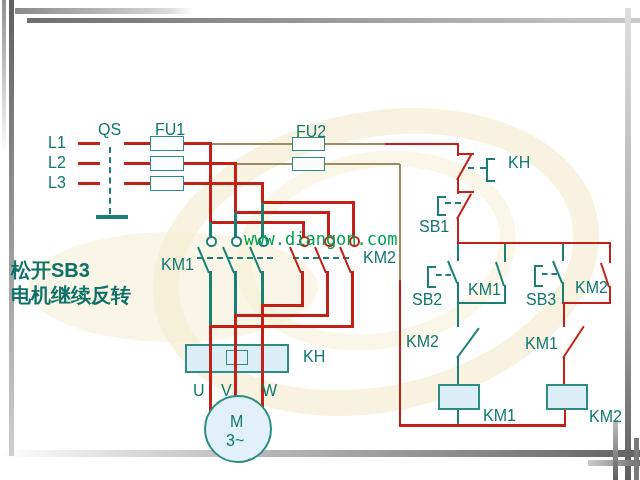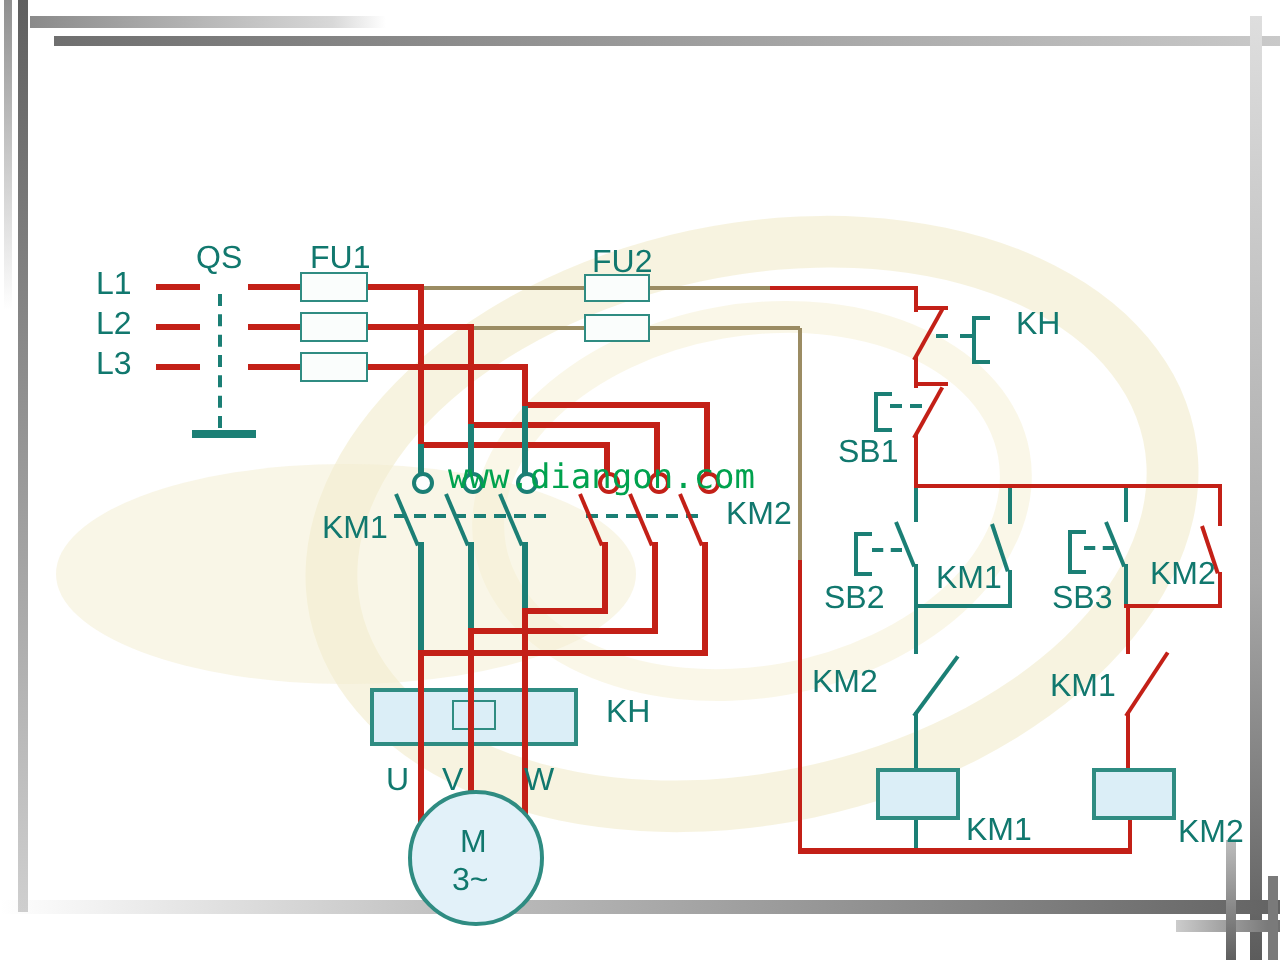--- a/index.html
+++ b/index.html
@@ -20,21 +20,21 @@
   .br{position:absolute;width:7px;border:2px solid #1b7f75;border-right:none;z-index:4;}
   .cc{position:absolute;width:7px;height:7px;border-radius:50%;background:#fdfefe;border:2px solid #1b7f75;z-index:5;}
   .ccr{border-color:#c32017;}
   .box{position:absolute;border:2px solid #2f8c82;background:#dbeef7;z-index:6;}
   .fuse{position:absolute;border:1.5px solid #2f8c82;background:#fafdfc;z-index:6;}
   .lbl{position:absolute;color:#11786e;font-size:16px;line-height:1;white-space:nowrap;z-index:8;}
   #title{position:absolute;left:40px;top:62px;width:560px;text-align:center;
          font-size:30px;font-weight:bold;color:#1d3c9c;letter-spacing:1px;z-index:8;}
   #annot{position:absolute;left:11px;top:258px;color:#0d7168;font-size:20px;
          font-weight:bold;line-height:25px;z-index:8;}
-  #wm{position:absolute;left:224px;top:229px;font-family:"DejaVu Sans Mono",monospace;
+  #wm{position:absolute;left:244px;top:229px;font-family:"DejaVu Sans Mono",monospace;
       font-size:17px;font-weight:500;color:#00a24e;letter-spacing:0px;z-index:9;}
 </style>
 </head>
 <body>
 
 <div id="stage">
 
   <div class="swirl" style="left:150px;top:112px;width:400px;height:248px;border:26px solid rgba(240,233,198,0.55);transform:rotate(-12deg);"></div>
   <div class="swirl" style="left:235px;top:152px;width:250px;height:165px;border:16px solid rgba(245,240,214,0.55);transform:rotate(-10deg);"></div>
   <div class="swirl" style="left:28px;top:232px;width:290px;height:110px;background:rgba(243,237,208,0.5);"></div>
@@ -196,16 +196,20 @@
   <div class="lbl" style="left:226px;top:433px;">3~</div>
   <div class="lbl" style="left:412px;top:292px;">SB2</div>
   <div class="lbl" style="left:468px;top:282px;">KM1</div>
   <div class="lbl" style="left:526px;top:292px;">SB3</div>
   <div class="lbl" style="left:575px;top:280px;">KM2</div>
   <div class="lbl" style="left:406px;top:334px;">KM2</div>
   <div class="lbl" style="left:525px;top:336px;">KM1</div>
   <div class="lbl" style="left:483px;top:408px;">KM1</div>
   <div class="lbl" style="left:589px;top:409px;">KM2</div>
 
+  <div id="annot">
+    <div>松开SB3</div>
+    <div>电机继续反转</div>
+  </div>
 
   <div id="wm">www.diangon.com</div>
 
 </div>
 
 </body></html>

